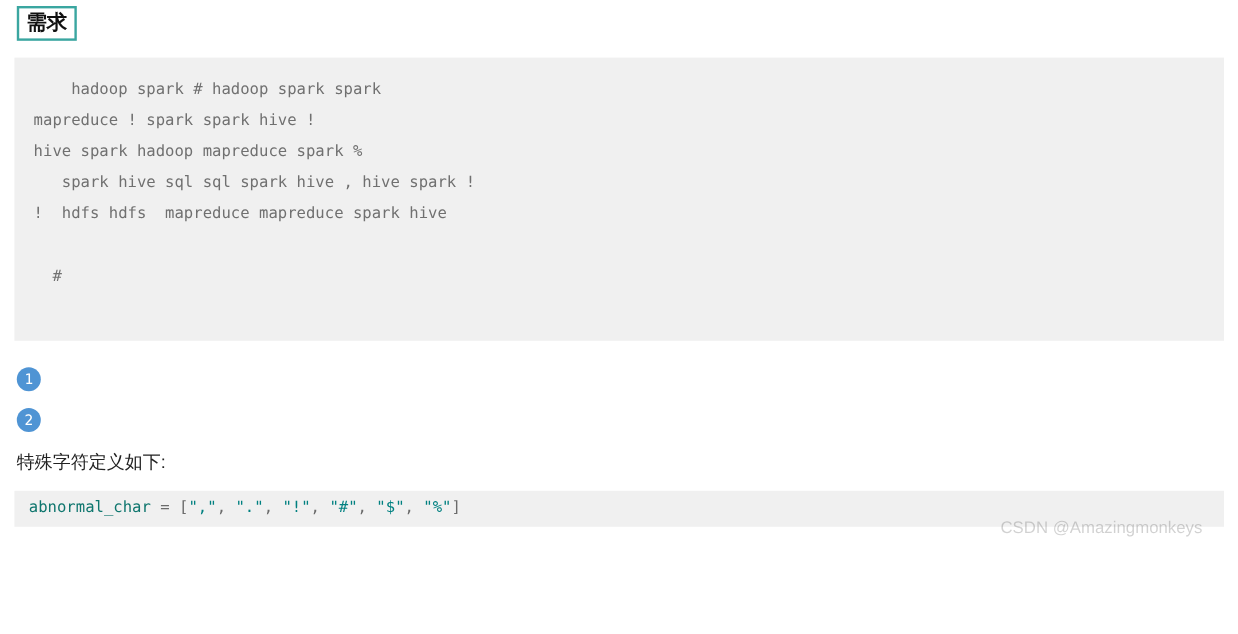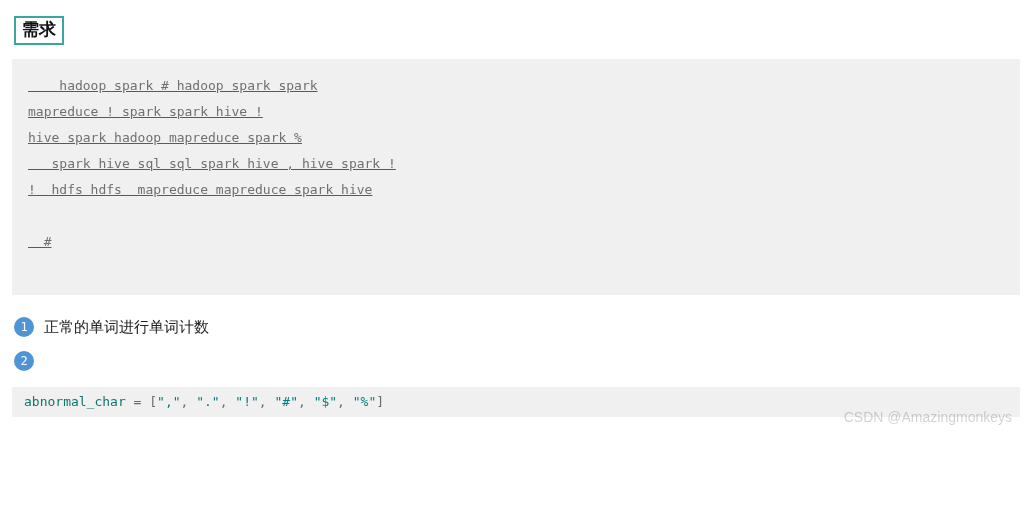--- a/index.html
+++ b/index.html
@@ -14,33 +14,32 @@
   }
   .wrap { padding: 0 12px 14px 12px; }
   .heading-box {
     display: inline-block;
     border: 2px solid #3aa6a0;
     padding: 1px 6px 2px 6px;
     font-weight: 700;
     font-size: 17px;
     line-height: 22px;
     color: #111;
-    margin: 16px 0 14px 2px;
+    margin: 5px 0 14px 2px;
   }
   .codeblock {
     background: #f0f0f0;
     padding: 14px 16px 14px 16px;
     font-family: "DejaVu Sans Mono", Menlo, Consolas, monospace;
     font-size: 13px;
     line-height: 26px;
     color: #5a5a5a;
     white-space: pre;
     margin-bottom: 22px;
     overflow: hidden;
-    text-decoration: underline;
   }
   .codeblock-small {
     background: #f0f0f0;
     padding: 5px 12px 5px 12px;
     font-family: "DejaVu Sans Mono", Menlo, Consolas, monospace;
     font-size: 13px;
     line-height: 20px;
     white-space: pre;
   }
   .cm { color: #707070; }
@@ -68,21 +67,21 @@
     width: 20px;
     height: 20px;
     border-radius: 50%;
     background: #4f94d4;
     color: #fff;
     font-size: 12px;
     font-family: "DejaVu Sans Mono", Menlo, Consolas, monospace;
   }
   .watermark {
     position: absolute;
-    right: 20px;
+    right: 30px;
     bottom: 6px;
     color: rgba(0,0,0,0.18);
     font-size: 14px;
     pointer-events: none;
   }
 </style>
 </head>
 <body>
 
 <div class="wrap">
@@ -95,24 +94,24 @@
 <span class="cm">!  hdfs hdfs  mapreduce mapreduce spark hive</span>
 <span class="cm"></span>
 <span class="cm">  #</span>
 <span class="cm"></span>
 <span class="cm"></span></div>
 
 
   <div class="list" id="olist">
       <div class="list-item">
         <span class="bullet">1</span>
-        <span>正常的单词进行单词计数</span>
       </div>
       <div class="list-item">
         <span class="bullet">2</span>
       </div>
     </div>
 
+  <div class="para">特殊字符定义如下:</div>
 
   <div class="codeblock-small" id="code2"><span class="ident">abnormal_char</span><span class="op"> = </span><span class="op">[</span><span class="str">","</span><span class="op">, </span><span class="str">"."</span><span class="op">, </span><span class="str">"!"</span><span class="op">, </span><span class="str">"#"</span><span class="op">, </span><span class="str">"$"</span><span class="op">, </span><span class="str">"%"</span><span class="op">]</span></div>
 </div>
 
 <div class="watermark">CSDN @Amazingmonkeys</div>
 
 </body></html>

